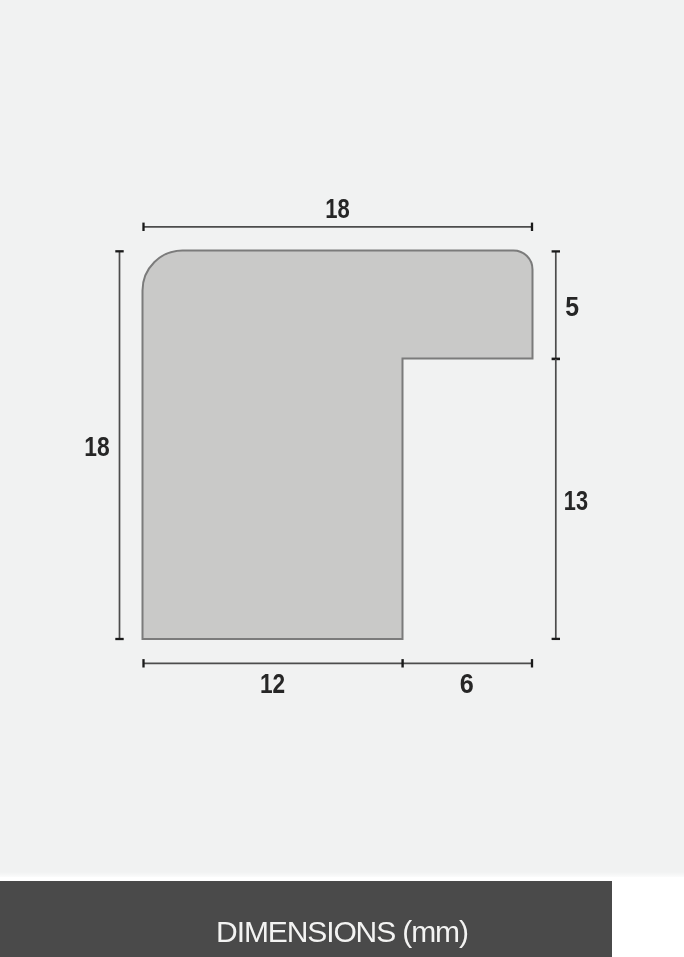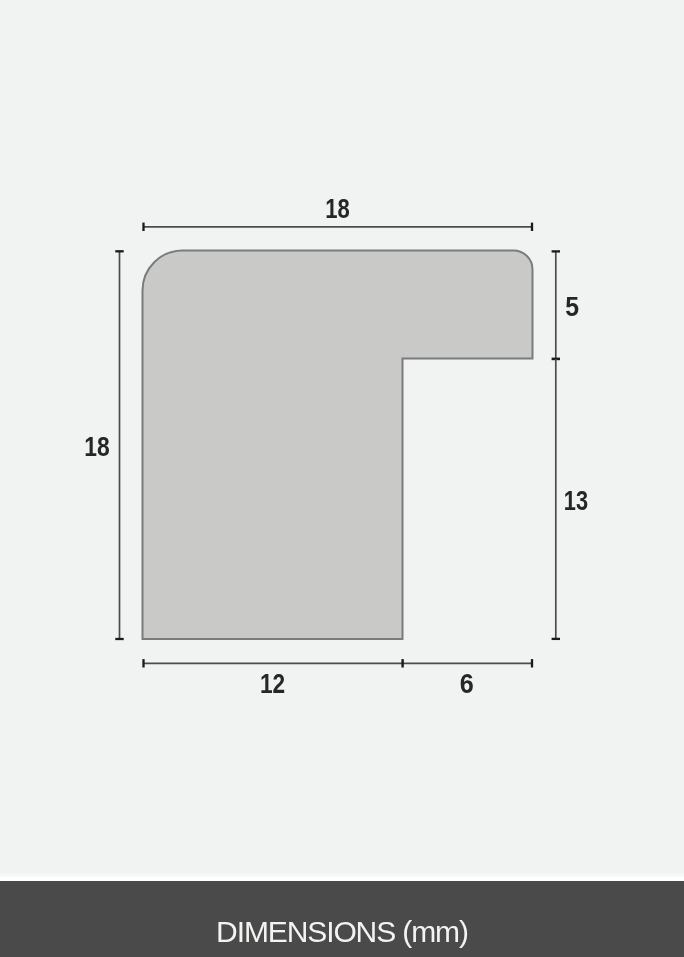--- a/index.html
+++ b/index.html
@@ -1,21 +1,21 @@
 <!DOCTYPE html>
 <html><head>
 <meta charset="utf-8">
 <style>
   html,body{margin:0;padding:0;}
   body{width:684px;height:957px;background:#ffffff;overflow:hidden;
        font-family:"Liberation Sans",sans-serif;position:relative;}
   .canvas{position:absolute;left:0;top:0;width:684px;height:877px;
           background:linear-gradient(to bottom,#f1f2f2 0,#f1f2f2 872px,#ffffff 879px);}
   svg{position:absolute;left:0;top:0;}
-  .footer{position:absolute;left:0;top:881px;width:684px;height:76px;background:#4a4a4a;}
+  .footer{position:absolute;left:0;top:881px;width:612px;height:76px;background:#4a4a4a;}
   .footer span{position:absolute;left:0;top:0;width:684px;text-align:center;
                top:36px;color:#f3f3f2;font-size:30px;letter-spacing:-1.1px;line-height:30px;}
 </style>
 </head>
 <body>
 
 <div class="canvas"></div>
 
 <svg width="684" height="877" viewBox="0 0 684 877">
 

